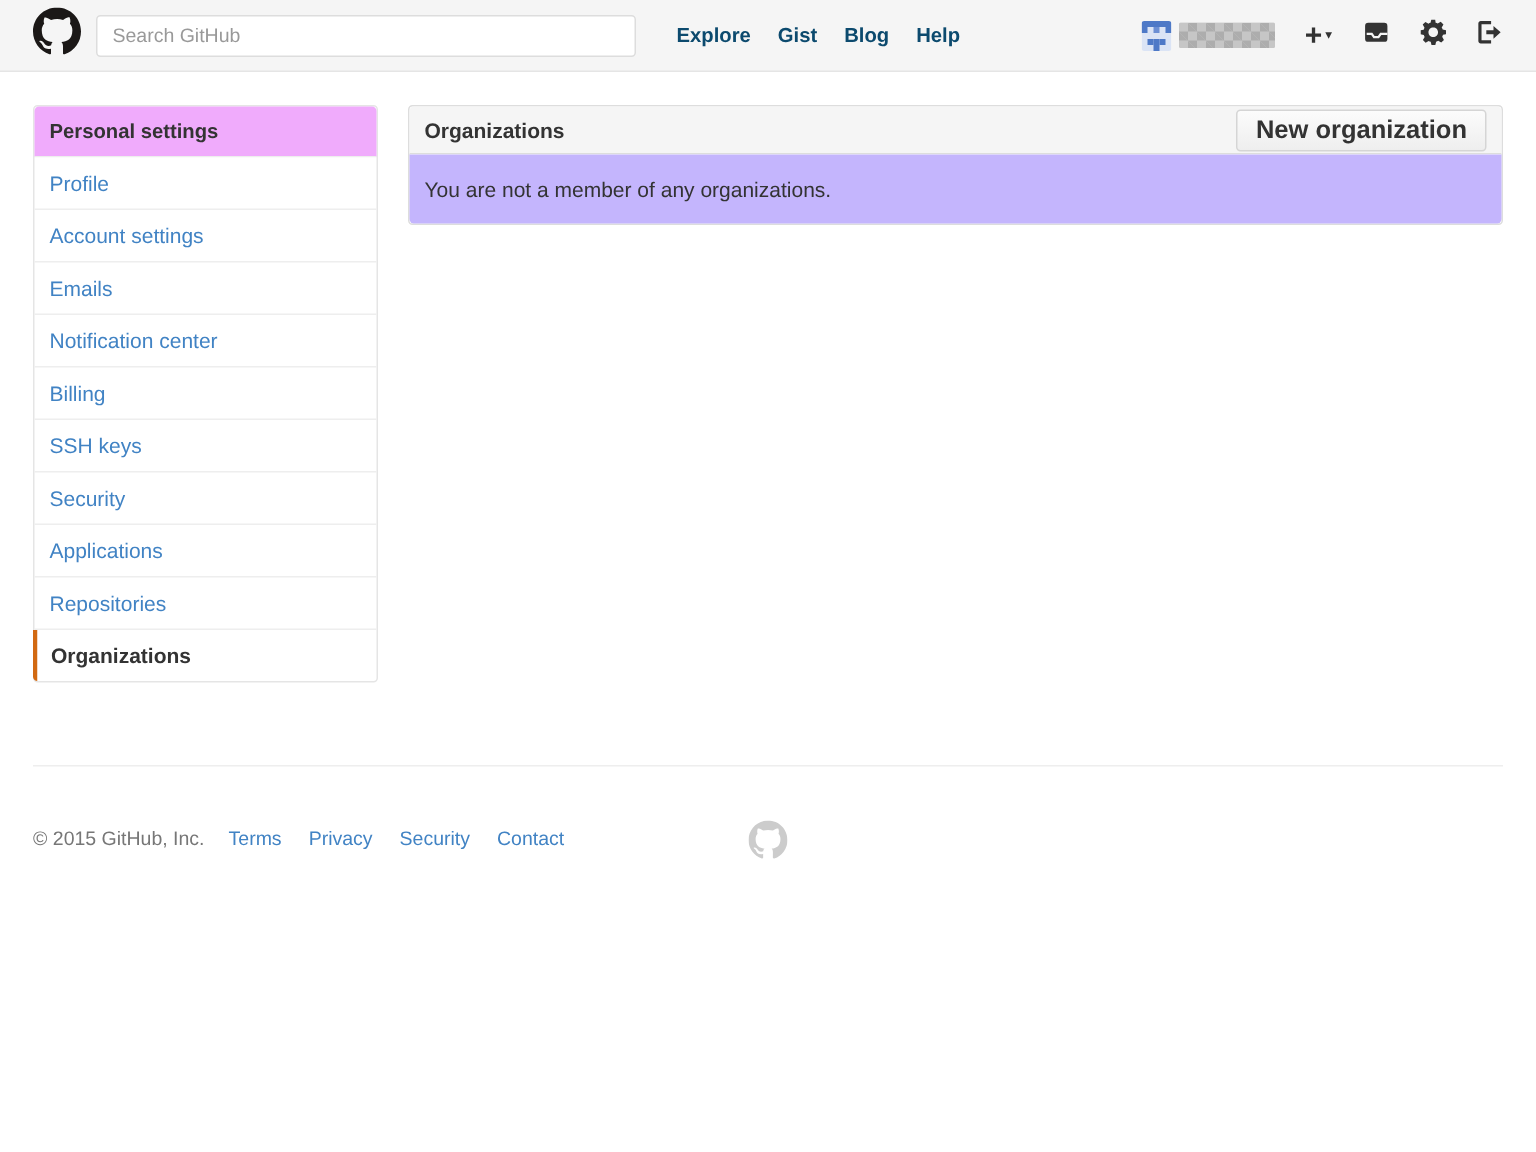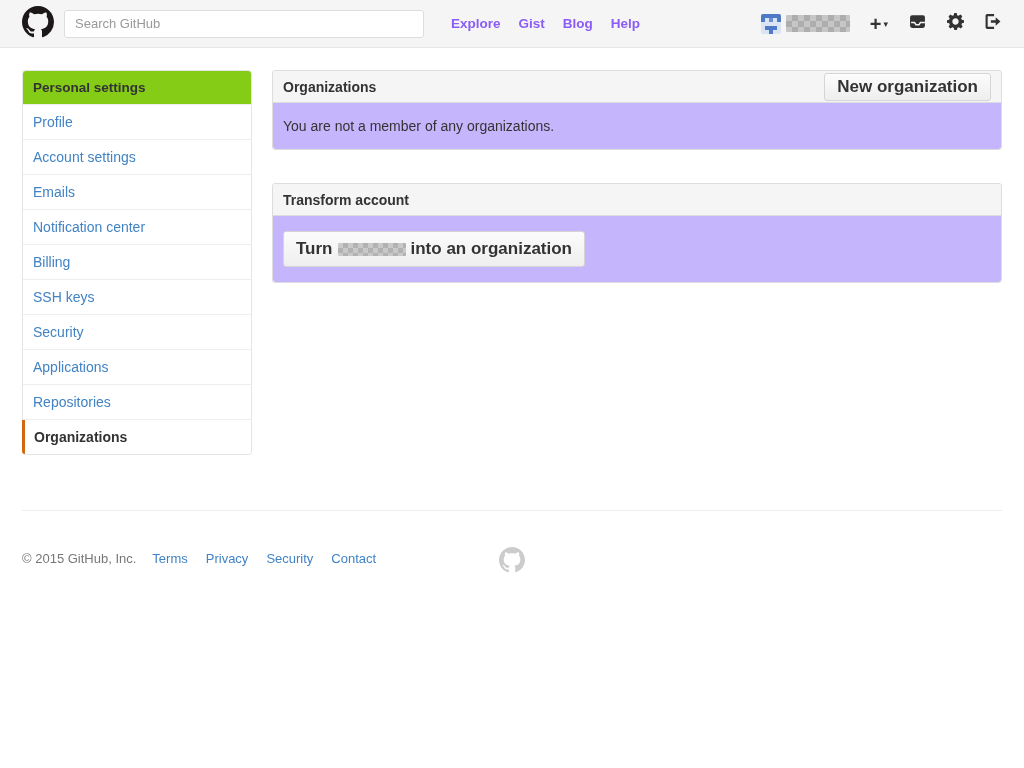--- a/index.html
+++ b/index.html
@@ -7,41 +7,41 @@
     font-family:"Liberation Sans","DejaVu Sans",sans-serif; color:#333; }
 
   
   .site-header { height:48px; background:#f5f5f5; border-bottom:1px solid #e5e5e5; }
   .header-inner { width:980px; margin:0 auto; height:47px; display:flex; align-items:center; }
   .logo-link { display:flex; align-items:center; margin-right:10px; }
   .search-box { width:360px; height:28px; border:1px solid #ddd; border-radius:3px;
     background:#fff; padding:0 10px; font-size:13px; color:#333; outline:none; }
   .search-box::placeholder { color:#999; }
   .top-nav { display:flex; margin-left:18px; }
-  .top-nav a { color:#8b5cf6; font-weight:bold; font-size:13.5px; text-decoration:none; padding:0 9px; }
+  .top-nav a { color:#0c4a6e; font-weight:bold; font-size:13.5px; text-decoration:none; padding:0 9px; }
   .header-right { margin-left:auto; display:flex; align-items:center; }
   .avatar { width:20px; height:20px; border-radius:2px; overflow:hidden; display:block; }
   .blur-block { display:inline-block; height:17px; width:64px; border-radius:1px; margin-left:5px;
     background-color:#c6c6c6;
     background-image:
       linear-gradient(45deg,#adadad 25%,transparent 25%,transparent 75%,#adadad 75%),
       linear-gradient(45deg,#adadad 25%,transparent 25%,transparent 75%,#adadad 75%);
     background-position:0 0,6px 6px; background-size:12px 12px; }
   .hr-item { margin-left:20px; display:flex; align-items:center; color:#333; cursor:pointer; }
   .plus-glyph { font-size:20px; font-weight:bold; line-height:18px; }
   .caret-glyph { font-size:9px; margin-left:2px; }
 
   
   .container { width:980px; margin:0 auto; }
   .content { display:flex; padding-top:22px; }
 
   
   .menu { width:230px; border:1px solid #e5e5e5; border-radius:3px; align-self:flex-start; }
   .menu-heading { display:block; padding:9px 10px; font-size:13.5px; font-weight:bold;
-    background:#84cc16; border-bottom:1px solid #eee; border-radius:3px 3px 0 0; color:#333; }
+    background:#f0abfc; border-bottom:1px solid #eee; border-radius:3px 3px 0 0; color:#333; }
   .menu-item { display:block; padding:9px 10px; font-size:14px; color:#4183c4;
     text-decoration:none; border-bottom:1px solid #eee; }
   .menu-item:last-child { border-bottom:none; border-radius:0 0 3px 3px; }
   .menu-item.selected { font-weight:bold; color:#333; border-left:3px solid #d26911;
     margin-left:-1px; padding-left:9px; }
 
   
   .main-col { flex:1; margin-left:20px; }
   .boxed-group { border:1px solid #ddd; border-radius:3px; margin-bottom:33px; }
   .boxed-header { background:#f5f5f5; border-bottom:1px solid #ddd; border-radius:3px 3px 0 0;
@@ -158,32 +158,20 @@
       <section class="boxed-group">
         <div class="boxed-header">
           <span class="boxed-title">Organizations</span>
           <button class="btn btn-sm">New organization</button>
         </div>
         <div class="boxed-body">
           <span>You are not a member of any organizations.</span>
         </div>
       </section>
 
-      <section class="boxed-group">
-        <div class="boxed-header">
-          <span class="boxed-title">Transform account</span>
-        </div>
-        <div class="boxed-body">
-          <button class="btn btn-lg">
-            <span>Turn</span>
-            <span class="blur-inline"></span>
-            <span>into an organization</span>
-          </button>
-        </div>
-      </section>
 
     </main>
   </div>
 
   <footer class="site-footer">
     <div class="footer-left footer-links">
       <span class="footer-copy">© 2015 GitHub, Inc.</span>
       <a href="#">Terms</a>
       <a href="#">Privacy</a>
       <a href="#">Security</a>

